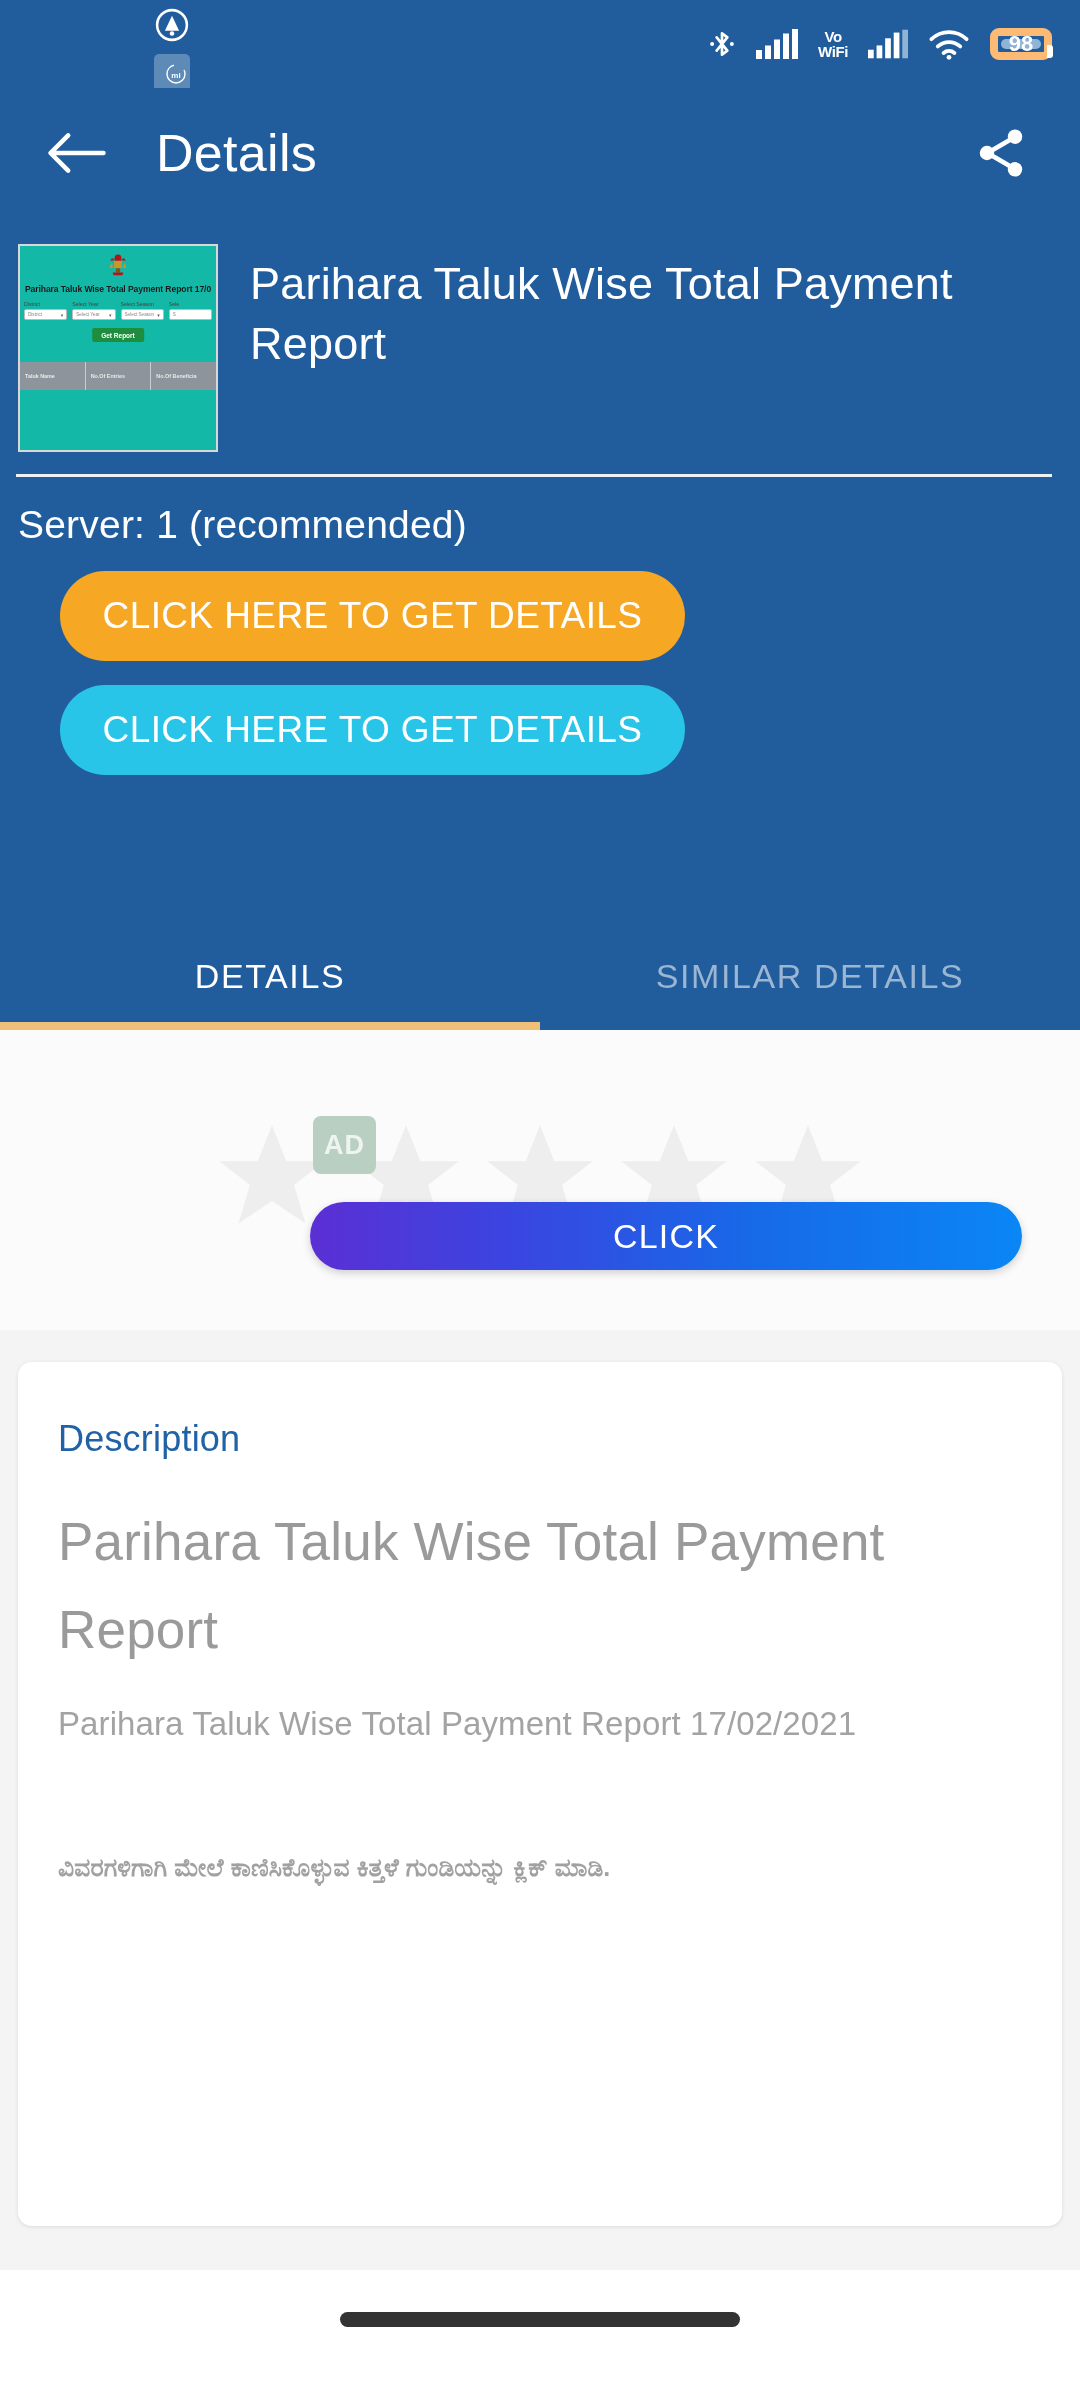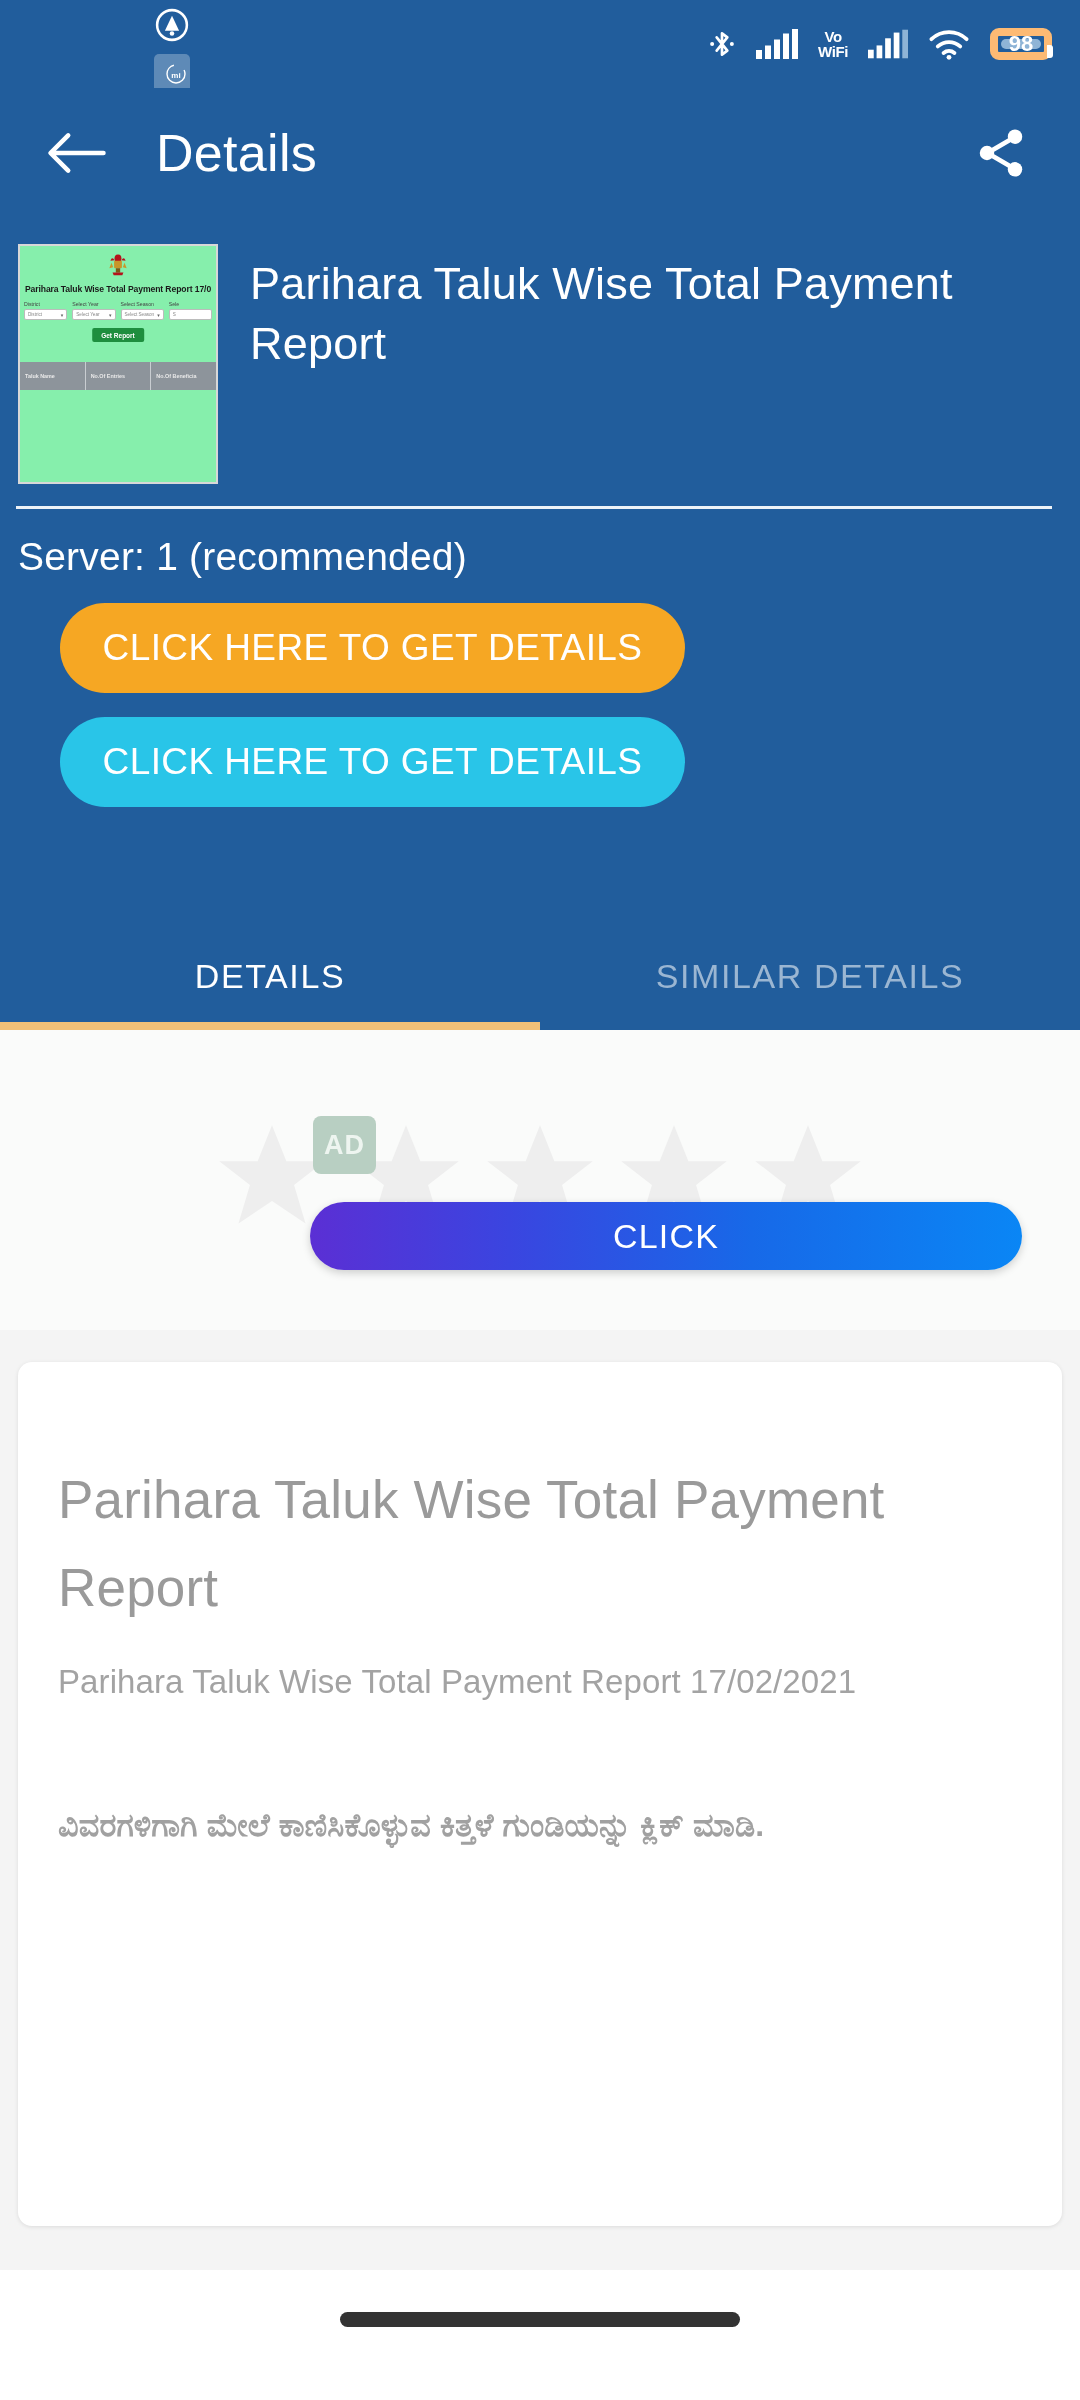--- a/index.html
+++ b/index.html
@@ -50,21 +50,21 @@
   .app-title { color:#ffffff; font-size:52px; font-weight:400; margin-left:46px; letter-spacing:0.3px; }
   .share-btn { margin-left:auto; width:70px; height:70px; display:flex; align-items:center; justify-content:center; cursor:pointer; }
 
   
   .hero {
     position:absolute; top:218px; left:0; width:1080px; height:812px;
     background:#215D9C;
   }
   .hero-head { display:flex; padding:26px 28px 0 18px; }
   .thumb {
-    width:200px; height:240px; background:#86efac; flex:none;
+    width:200px; height:208px; background:#14b8a6; flex:none;
     border:2px solid #d8d8d8; overflow:hidden; position:relative;
   }
   .thumb-emblem {
     position:absolute; top:6px; left:50%; transform:translateX(-50%);
     width:26px; height:26px;
   }
   .thumb-heading {
     position:absolute; top:38px; left:0; width:100%;
     font-size:8.6px; font-weight:700; color:#1a1a1a; text-align:center;
     white-space:nowrap; letter-spacing:-0.1px;
@@ -173,21 +173,21 @@
   .desc-heading { color:#2062A6; font-size:36px; font-weight:400; letter-spacing:0.2px; }
   .desc-title {
     margin-top:38px; color:#9a9a9a; font-size:53px; line-height:88px;
     font-weight:400; letter-spacing:0.2px;
   }
   .desc-body {
     margin-top:24px; color:#a3a3a3; font-size:33px; line-height:52px;
     font-weight:400; letter-spacing:0.1px;
   }
   .desc-kannada {
-    margin-top:86px; color:#a1a1a1; font-size:32px; line-height:62px;
+    margin-top:86px; color:#a1a1a1; font-size:25px; line-height:62px;
     font-weight:700; letter-spacing:0.1px;
   }
 
   
   .nav-bar {
     position:absolute; bottom:0; left:0; width:1080px; height:130px;
     background:#ffffff; display:flex; align-items:flex-start; justify-content:center;
     padding-top:42px;
   }
   .nav-pill { width:400px; height:15px; background:#333333; border-radius:9px; cursor:pointer; }
@@ -366,20 +366,21 @@
       <svg width="120" height="115" viewBox="0 0 24 24">
           <path d="M12 1.5 L15 9 L23 9 L16.6 14 L19 22 L12 17.3 L5 22 L7.4 14 L1 9 L9 9 Z" fill="#eeeeee"></path>
         </svg>
     </div>
     <div class="ad-badge">AD</div>
     <button class="ad-click-btn">CLICK</button>
   </div>
 
   <div class="content-area">
     <div class="desc-card">
+      <div class="desc-heading">Description</div>
       <div class="desc-title">Parihara Taluk Wise Total Payment Report</div>
       <div class="desc-body">Parihara Taluk Wise Total Payment Report 17/02/2021</div>
       <div class="desc-kannada">ವಿವರಗಳಿಗಾಗಿ ಮೇಲೆ ಕಾಣಿಸಿಕೊಳ್ಳುವ ಕಿತ್ತಳೆ ಗುಂಡಿಯನ್ನು ಕ್ಲಿಕ್ ಮಾಡಿ.</div>
     </div>
   </div>
 
   <div class="nav-bar">
     <div class="nav-pill"></div>
   </div>
 

